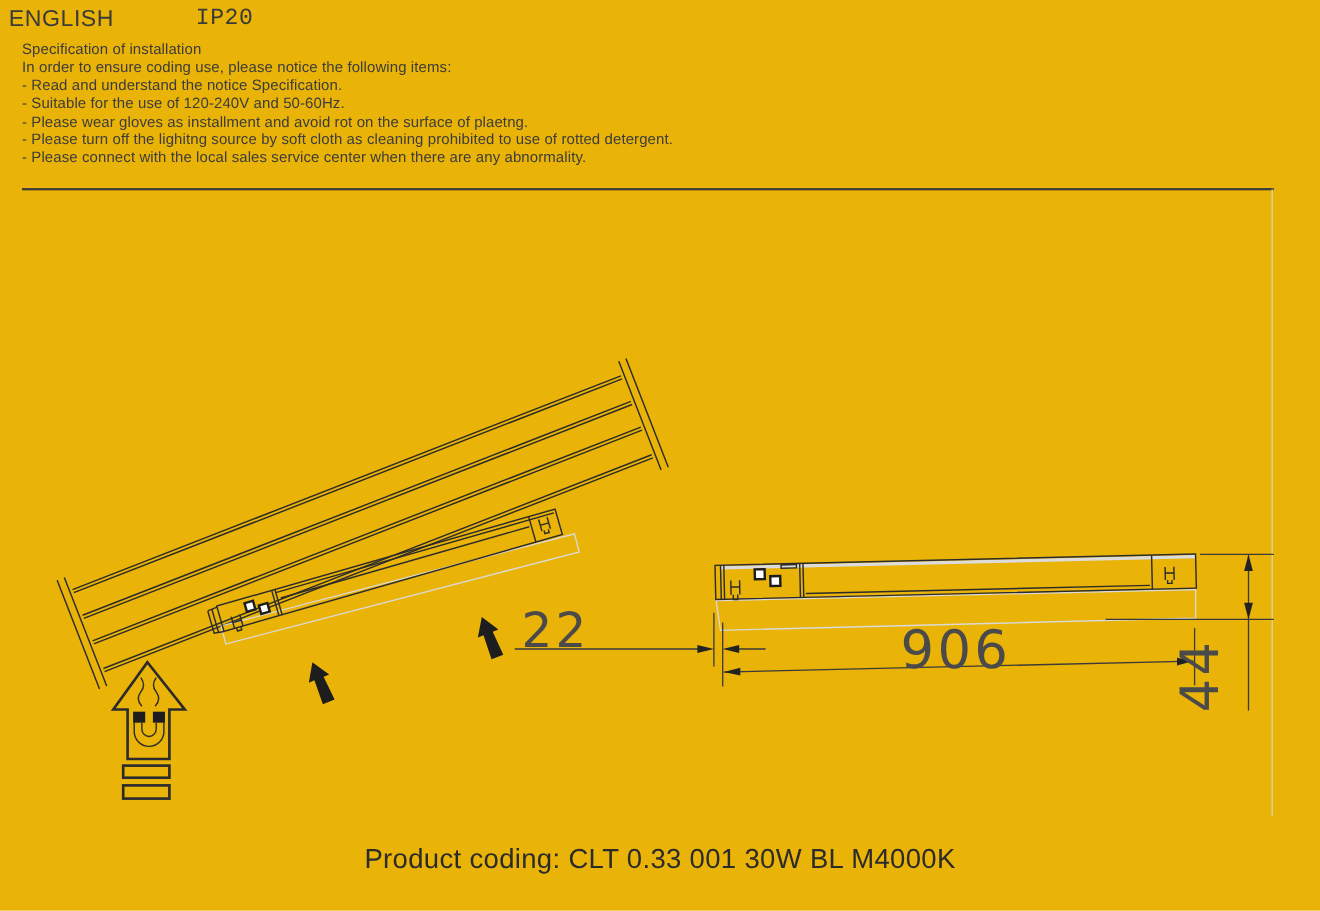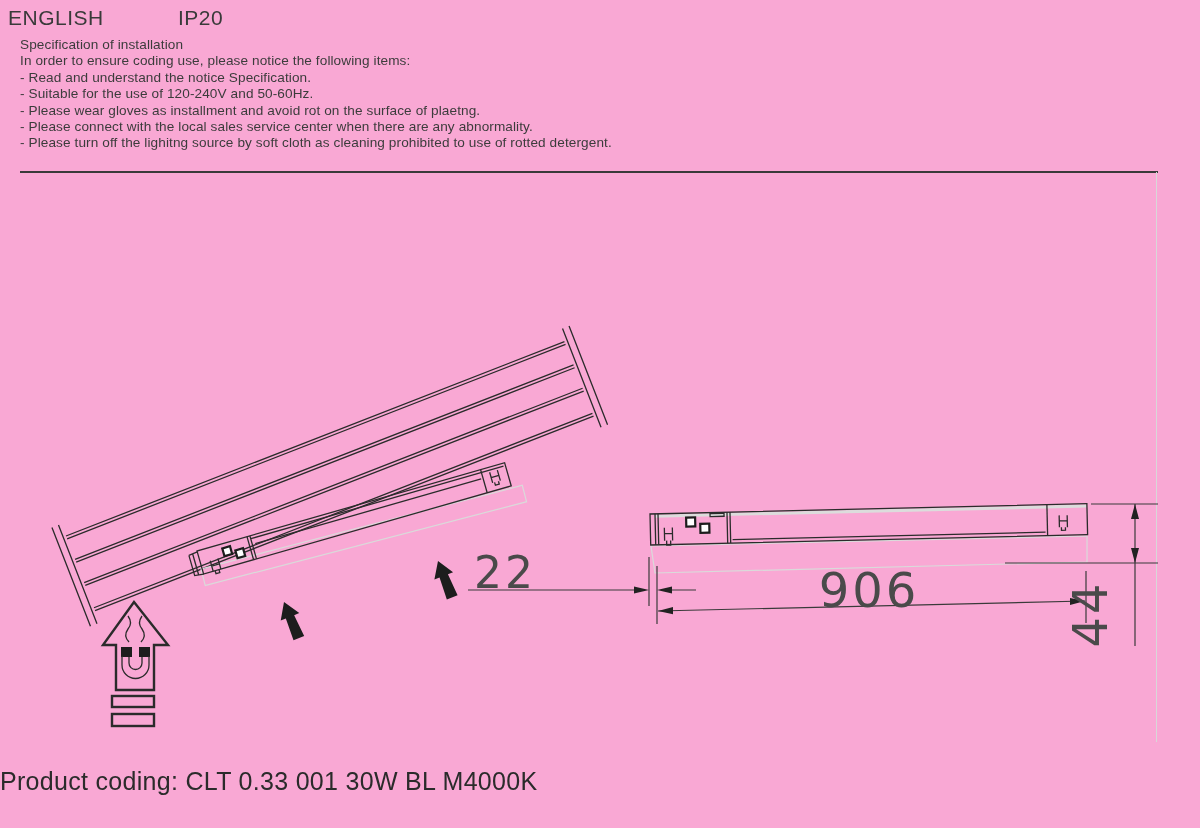--- a/index.html
+++ b/index.html
@@ -1,26 +1,26 @@
 <!DOCTYPE html>
 <html><head>
 <meta charset="utf-8">
 <style>
   html,body{margin:0;padding:0;background:#ffffff;}
   .page{
-    position:relative;width:1200px;height:828px;background:#f9a8d4;overflow:hidden;
+    position:relative;width:1200px;height:828px;background:#eab308;overflow:hidden;
     font-family:"Liberation Sans","DejaVu Sans",sans-serif;color:#2e2e2e;
   }
   .hdr{position:absolute;top:6px;left:8px;font-size:21px;letter-spacing:.5px;color:#3a3a3a;}
-  .hdr .ip{position:absolute;left:170px;top:0;}
+  .hdr .ip{position:absolute;left:170px;top:0;font-family:Liberation Mono, monospace;}
   .spec{position:absolute;top:37px;left:20px;font-size:13.6px;line-height:16.4px;color:#3c3c3c;letter-spacing:.1px;}
   .sep{position:absolute;top:171px;left:20px;width:1138px;height:0;border-top:2px solid #3a3a3a;}
   .pageedge{position:absolute;top:172px;left:1156px;width:0;height:570px;border-left:1px solid #d8d8d8;}
   svg.drawing{position:absolute;top:0;left:0;}
-  .footer{position:absolute;top:767px;left:0;width:100%;text-align:left;font-size:25px;color:#2b2b2b;letter-spacing:.3px;}
+  .footer{position:absolute;top:767px;left:0;width:100%;text-align:center;font-size:25px;color:#2b2b2b;letter-spacing:.3px;}
   .ln{stroke:#2b2b2b;stroke-width:1.3;fill:none;stroke-linecap:butt;}
   .lnthick{stroke:#2b2b2b;stroke-width:2.4;fill:none;}
   .ghost{stroke:#dadada;stroke-width:1.2;fill:none;}
   .dim{stroke:#3a3a3a;stroke-width:1.2;fill:none;}
   .ah{fill:#222;stroke:none;}
   .blk{fill:#1d1d1d;stroke:none;}
   .cadtext{font-family:"DejaVu Sans","Liberation Sans",sans-serif;fill:#4a4a4a;letter-spacing:3px;}
 </style>
 </head>
 <body>
@@ -31,22 +31,22 @@
     <span>ENGLISH</span>
     <span class="ip">IP20</span>
   </div>
 
   <div class="spec">
     <div>Specification of installation</div>
     <div>In order to ensure coding use, please notice the following items:</div>
     <div>- Read and understand the notice Specification.</div>
     <div>- Suitable for the use of 120-240V and 50-60Hz.</div>
     <div>- Please wear gloves as installment and avoid rot on the surface of plaetng.</div>
+    <div>- Please turn off the lighitng source by soft cloth as cleaning prohibited to use of rotted detergent.</div>
     <div>- Please connect with the local sales service center when there are any abnormality.</div>
-    <div>- Please turn off the lighitng source by soft cloth as cleaning prohibited to use of rotted detergent.</div>
   </div>
 
   <div class="sep"></div>
   <div class="pageedge"></div>
 
   <svg class="drawing" width="1200" height="828" viewBox="0 0 1200 828">
 
     <g>
       <g transform="translate(66,536) rotate(-21.3)">
 

